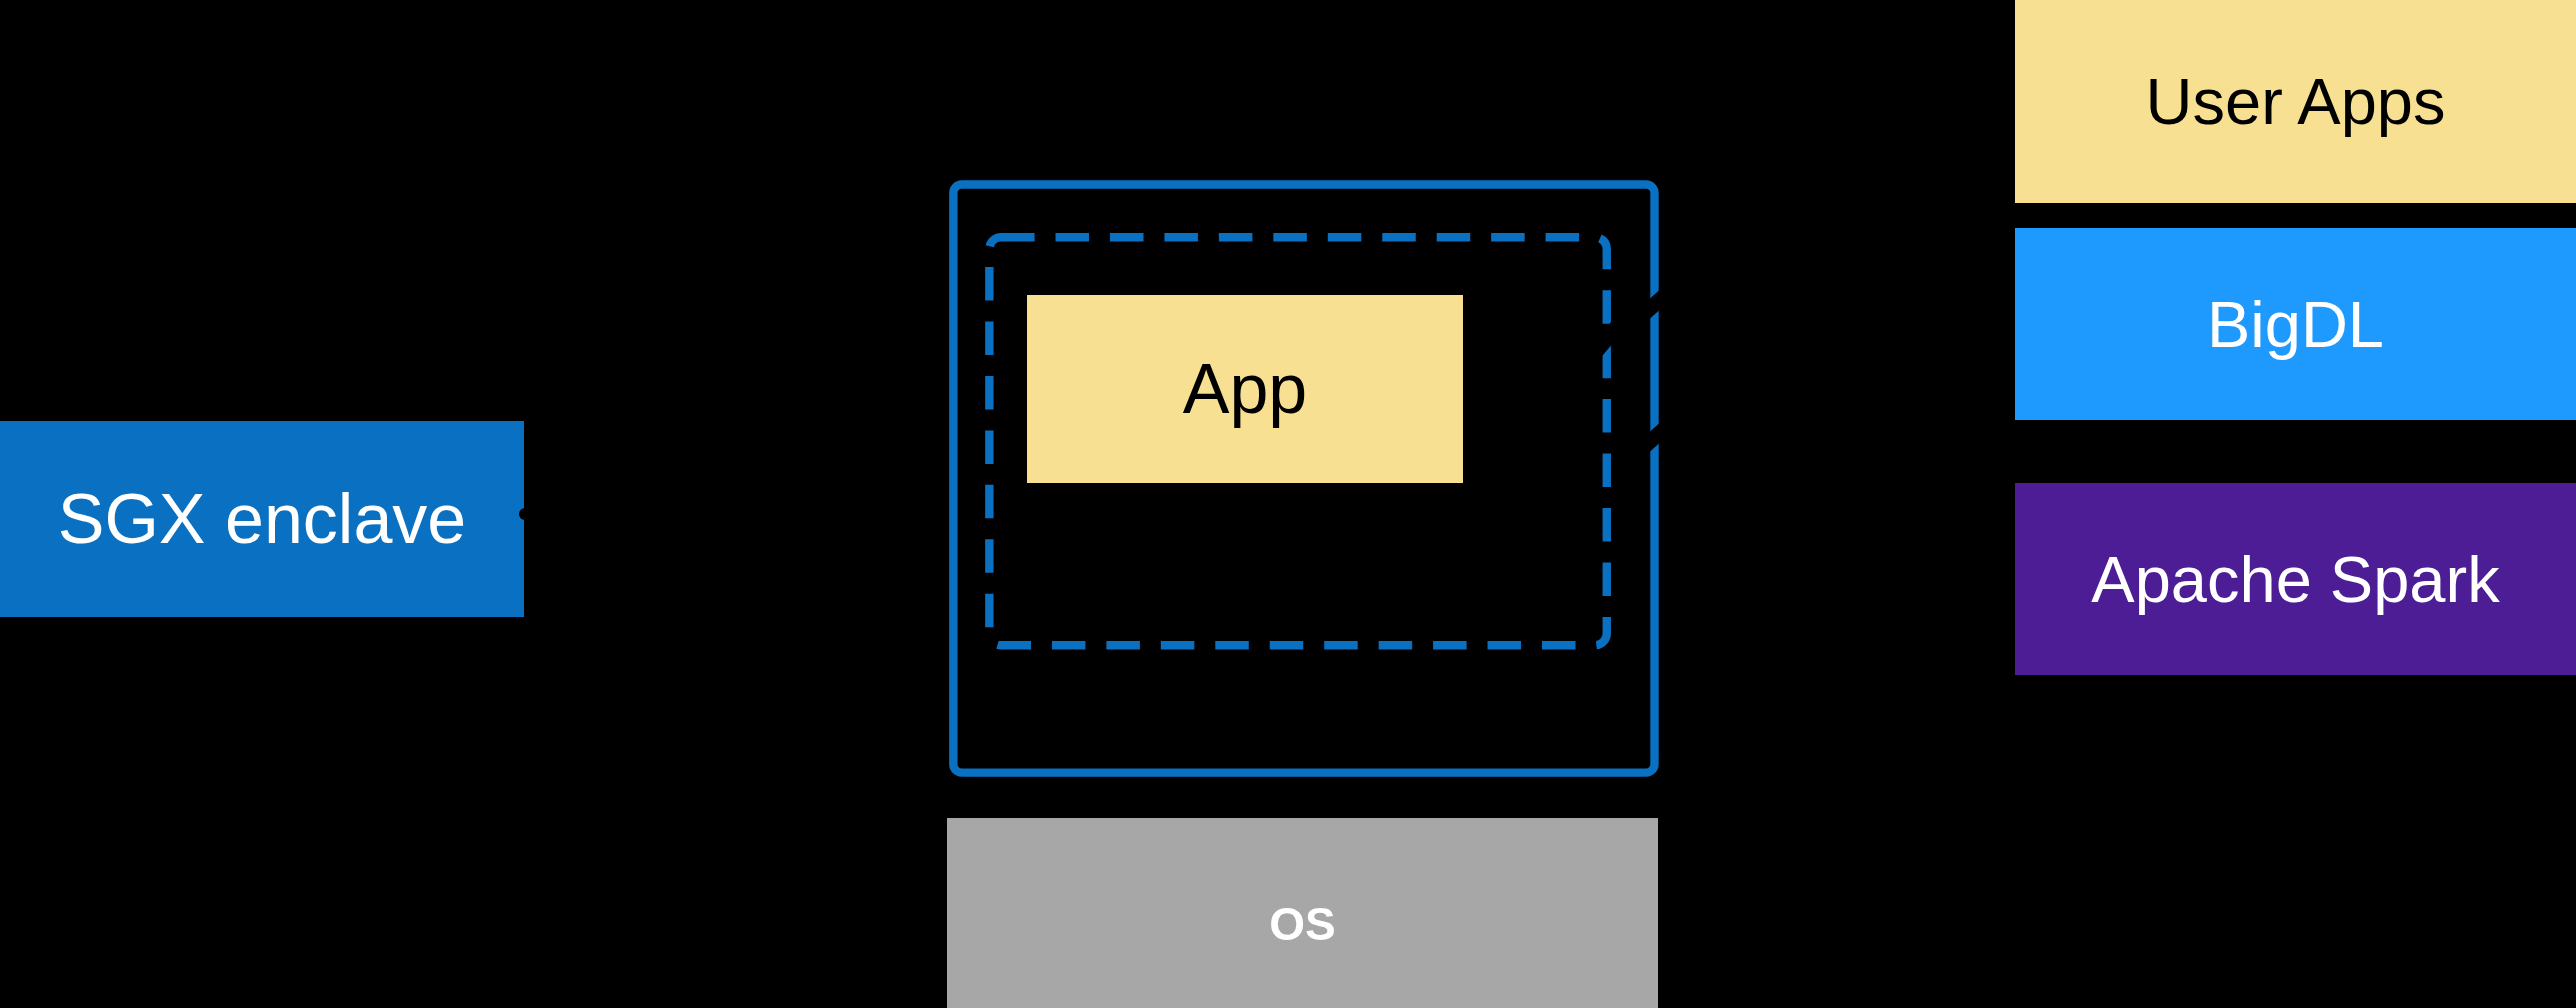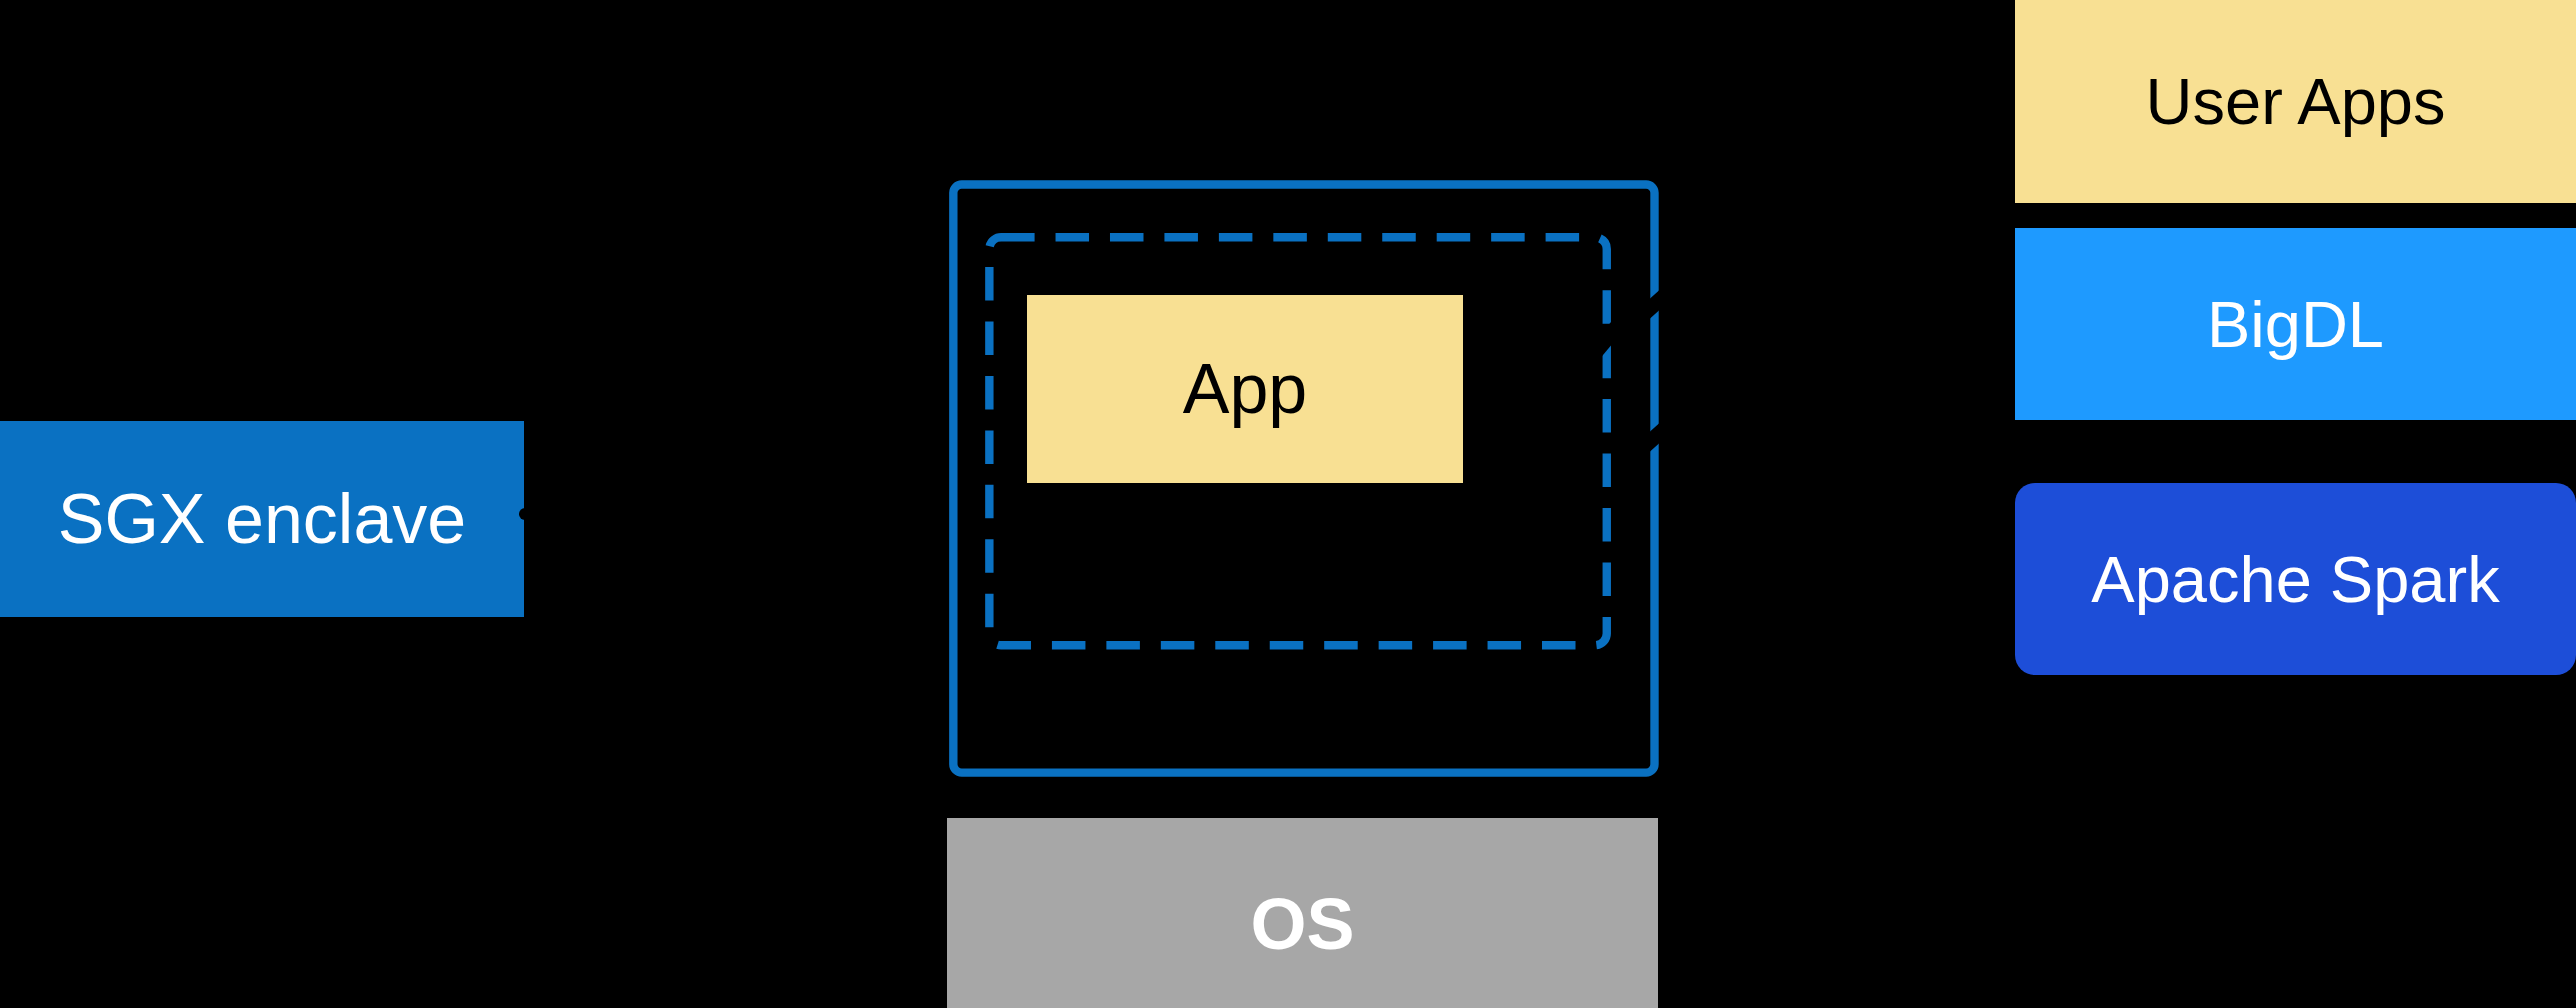--- a/index.html
+++ b/index.html
@@ -31,21 +31,21 @@
   #sgx-box .label { font-size: 70px; }
   
   #outline-svg    { position: absolute; left: 0; top: 0; width: 2576px; height: 1009px; }
   #outer-rect     { fill: none; stroke: var(--primary); stroke-width: 10px; }
   #dashed-rect    { fill: none; stroke: var(--primary); stroke-width: 10px; stroke-dasharray: 40 25; }
   #app-box        { left: 1027px; top: 295px; width: 436px; height: 188px; }
   #app-box .label { font-size: 70px; }
   #libos-box      { left: 1036px; top: 545px; width: 524px; height: 190px; }
   #libos-box .label { font-size: 70px; }
   #os-box         { left: 947px; top: 818px; width: 711px; height: 190px; }
-  #os-box .label  { font-size: 72px; font-weight: 700; margin-top: 22px; }
+  #os-box .label  { font-size: 46px; font-weight: 700; margin-top: 22px; }
   
   #user-apps-box  { left: 2015px; top: 0;     width: 561px; height: 203px; }
   #bigdl-box      { left: 2015px; top: 228px; width: 561px; height: 192px; }
   #spark-box      { left: 2015px; top: 483px; width: 561px; height: 192px; }
   #user-apps-box .label, #bigdl-box .label, #spark-box .label { font-size: 65px; }
   
   .dot {
     position: absolute;
     background: #000;
     border-radius: 50%;
@@ -84,21 +84,21 @@
   </div>
 
   <div class="box" id="user-apps-box" style="background: rgb(248, 224, 147); color: rgb(0, 0, 0);">
     <span class="label">User Apps</span>
   </div>
 
   <div class="box" id="bigdl-box" style="background: rgb(30, 154, 255); color: rgb(255, 255, 255);">
     <span class="label">BigDL</span>
   </div>
 
-  <div class="box" id="spark-box" style="background: #1d4ed8; color: rgb(255, 255, 255); border-radius: 20px;">
+  <div class="box" id="spark-box" style="background: #4c1d95; color: rgb(255, 255, 255);">
     <span class="label">Apache Spark</span>
   </div>
 
   <div class="dot" id="connector-dot-sgx"></div>
   <div class="dot" id="connector-dot-app"></div>
   <div class="slash" id="border-break-upper"></div>
   <div class="slash" id="border-break-lower"></div>
   <div class="slash" id="dashed-break"></div>
 
 </div>

